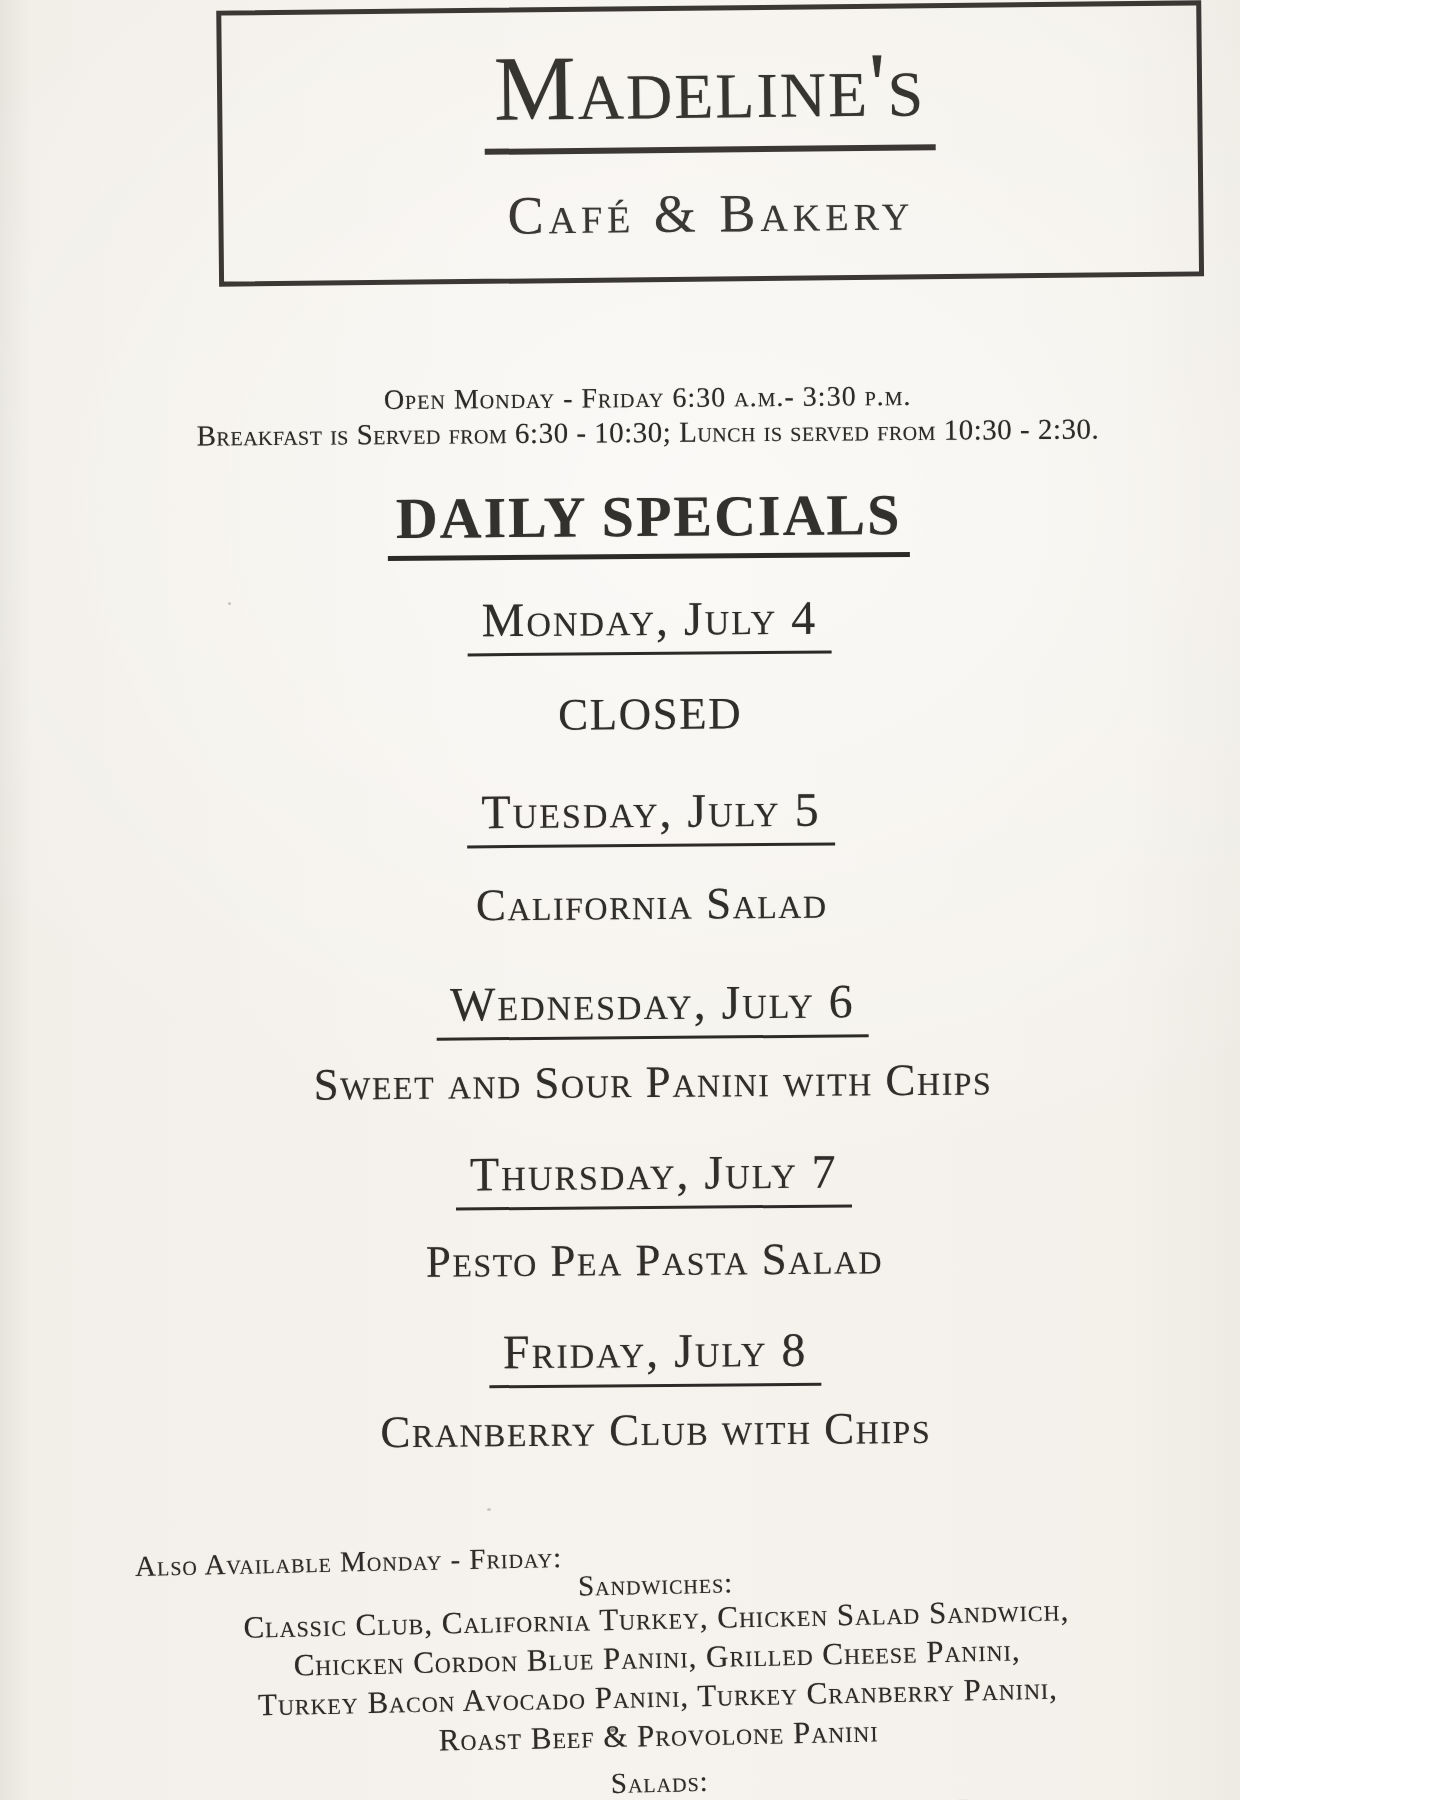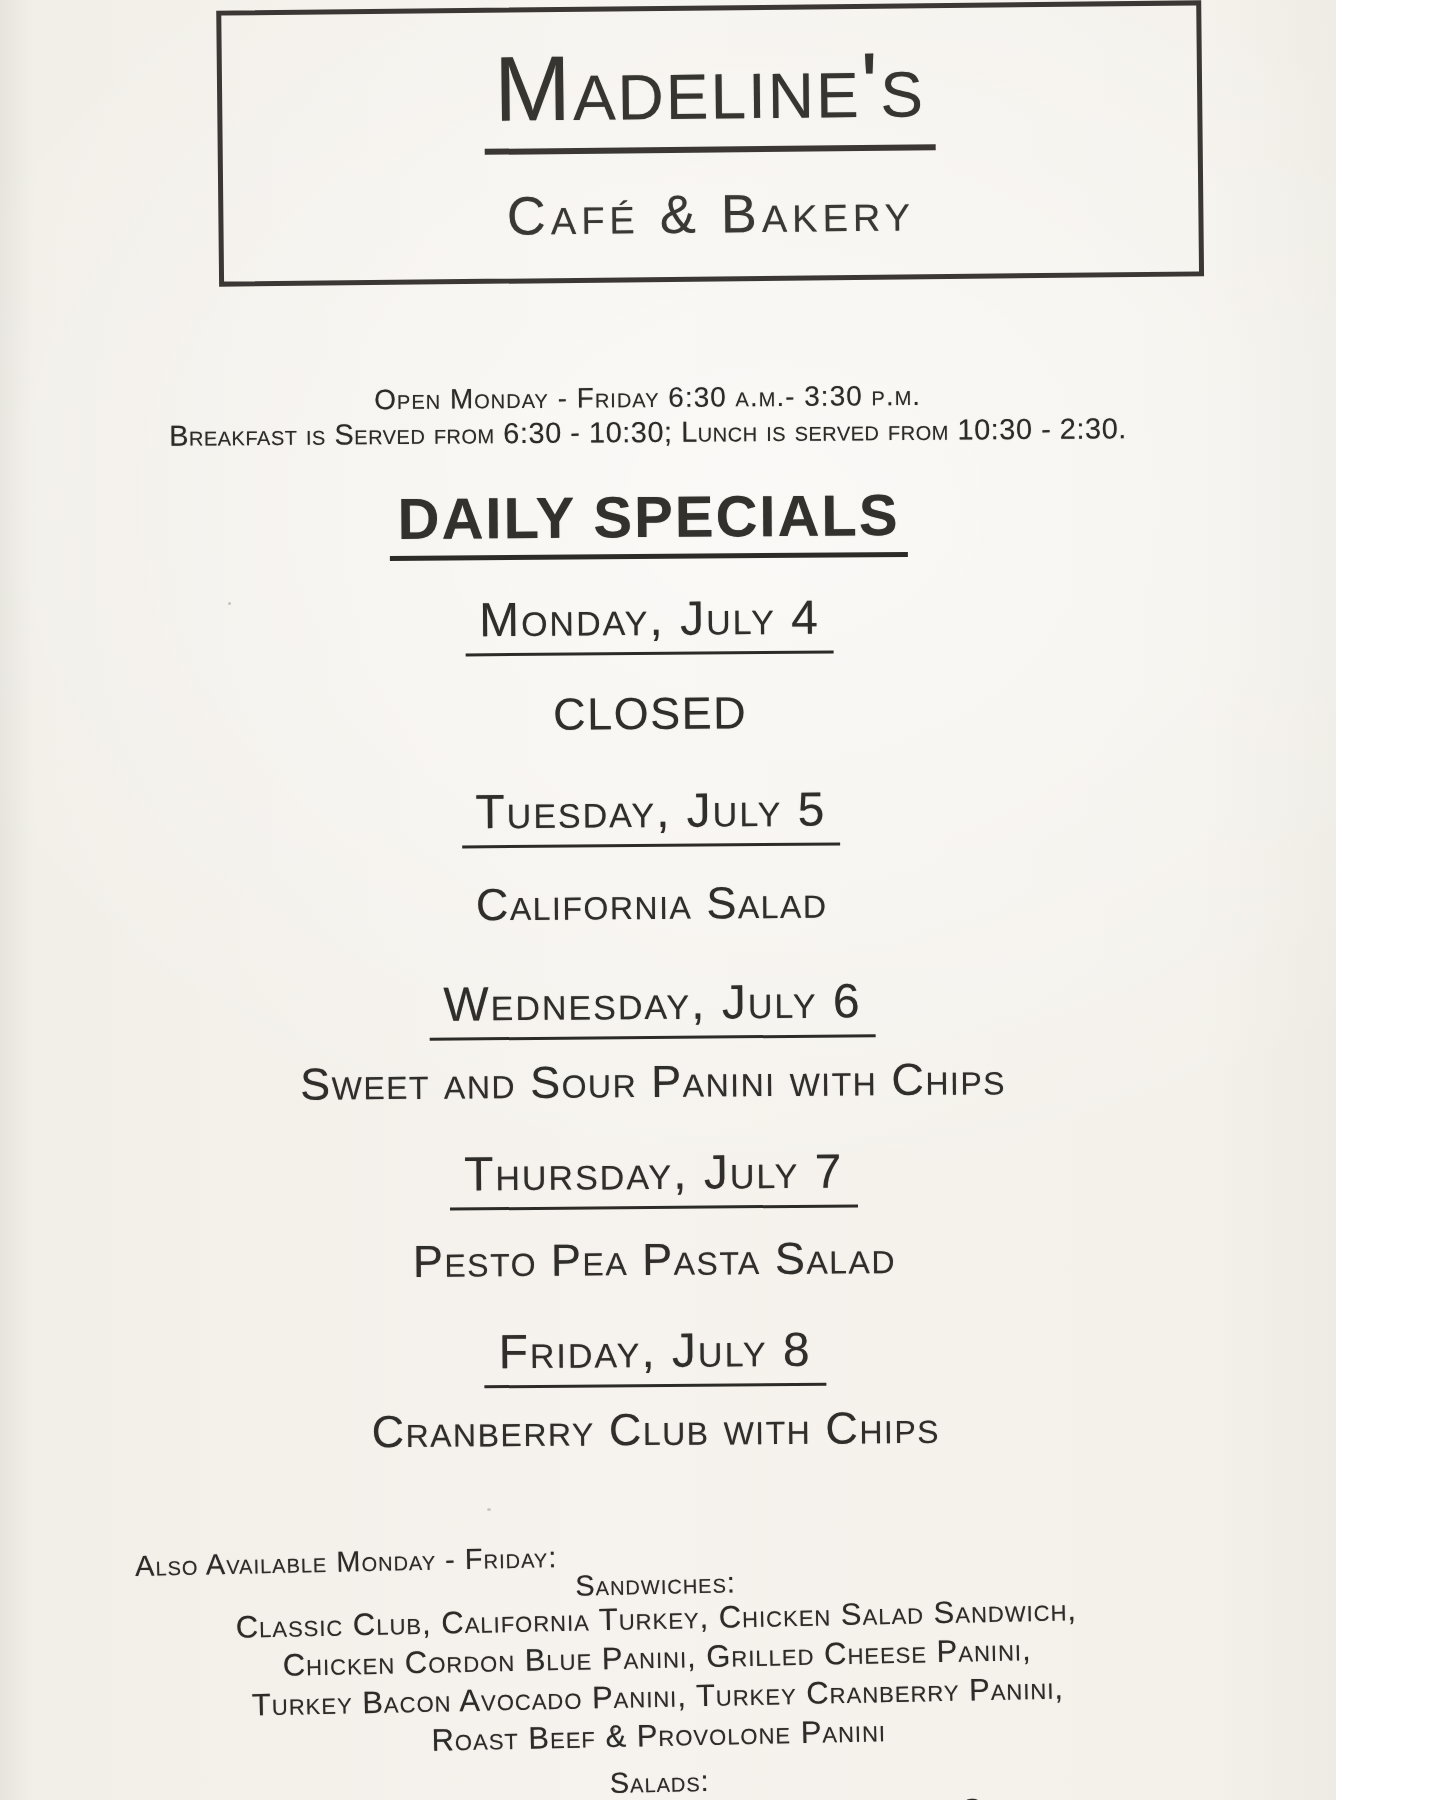--- a/index.html
+++ b/index.html
@@ -1,24 +1,24 @@
 <!DOCTYPE html>
 <html><head>
 <meta charset="utf-8">
 <style>
   html,body{margin:0;padding:0;}
   .page{
     position:relative;
-    width:1336px;height:1800px;
+    width:1240px;height:1800px;
     overflow:hidden;
     background:
       radial-gradient(ellipse 1300px 1000px at 58% 28%, rgba(255,255,255,0.55) 0%, rgba(255,255,255,0) 70%),
       linear-gradient(90deg, #e7e4de 0%, #f2efe9 2.5%, #f6f3ee 45%, #f4f1eb 90%, #eeebe4 100%),
       #f4f1ec;
-    font-family:Liberation Sans, sans-serif;
+    font-family:Liberation Serif, serif;
     color:#2d2b28;
   }
   .content{
     position:absolute;left:30px;top:0;width:1240px;
     transform:rotate(-0.45deg);
     transform-origin:50% 38%;
   }
   .soft{ text-shadow:0 0 1px rgba(45,43,40,0.45); }
 
   

